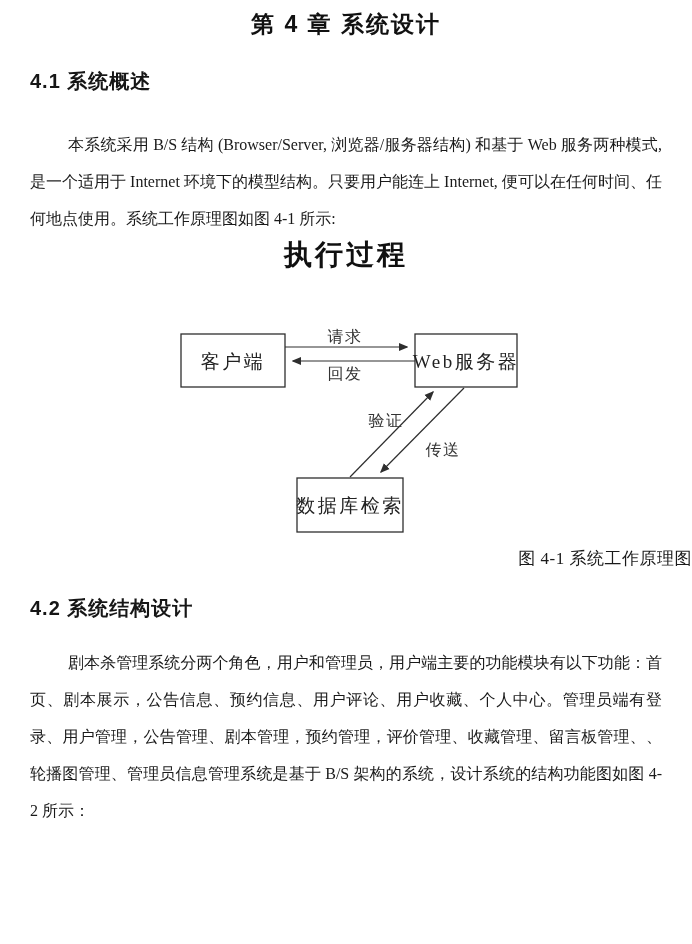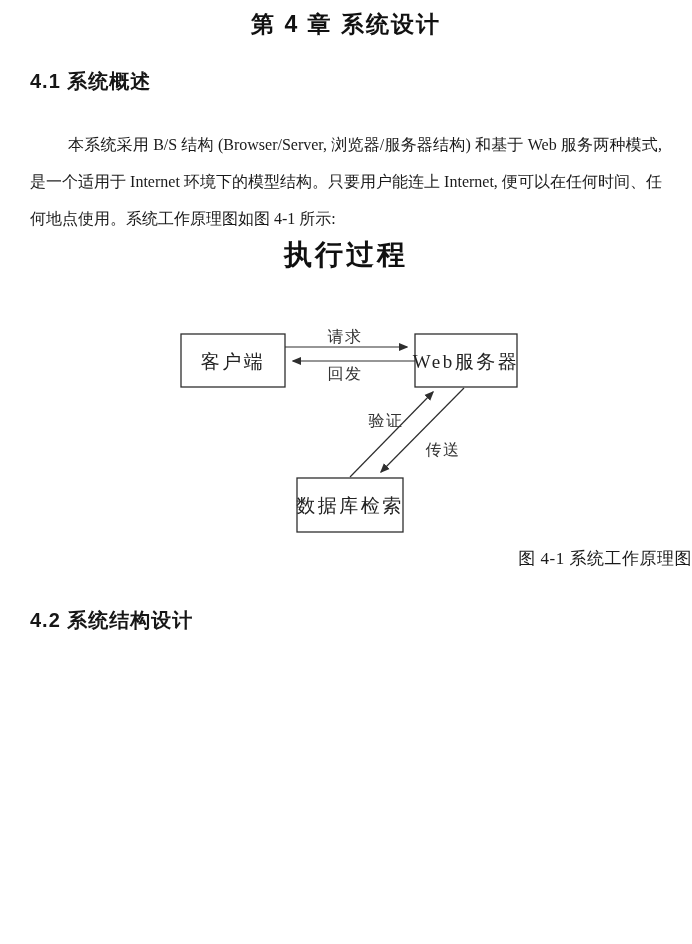--- a/index.html
+++ b/index.html
@@ -20,21 +20,21 @@
     font-weight:bold; font-size:23px; letter-spacing:2px;
     color:#111;
   }
   .section-heading {
     position:absolute; left:30px;
     font-family:"Liberation Sans","DejaVu Sans",sans-serif;
     font-weight:600; font-size:20px; letter-spacing:1px;
     color:#161616;
   }
   .h41 { top:68px; }
-  .h42 { top:595px;margin-top:12px; }
+  .h42 { top:595px; }
 
   .para {
     position:absolute; left:30px; width:632px;
     font-size:16px; line-height:37px;
     text-align:justify; text-indent:38px;
     color:#1a1a1a;
   }
   .p1 { top:126px; }
   .p2 { top:644px; }
 
@@ -101,14 +101,15 @@
     <text class="edge-text" x="345" y="22">请求</text>
     <text class="edge-text" x="345" y="59">回发</text>
     <text class="edge-text" x="386" y="106">验证</text>
     <text class="edge-text" x="443" y="135">传送</text>
   </svg>
 
   <div class="fig-caption">图 4-1 系统工作原理图</div>
 
   <h2 class="section-heading h42">4.2 系统结构设计</h2>
 
+  <p class="para p2">剧本杀管理系统分两个角色，用户和管理员，用户端主要的功能模块有以下功能：首页、剧本展示，公告信息、预约信息、用户评论、用户收藏、个人中心。管理员端有登录、用户管理，公告管理、剧本管理，预约管理，评价管理、收藏管理、留言板管理、、轮播图管理、管理员信息管理系统是基于 B/S 架构的系统，设计系统的结构功能图如图 4-2 所示：</p>
 
 </div>
 
 </body></html>

